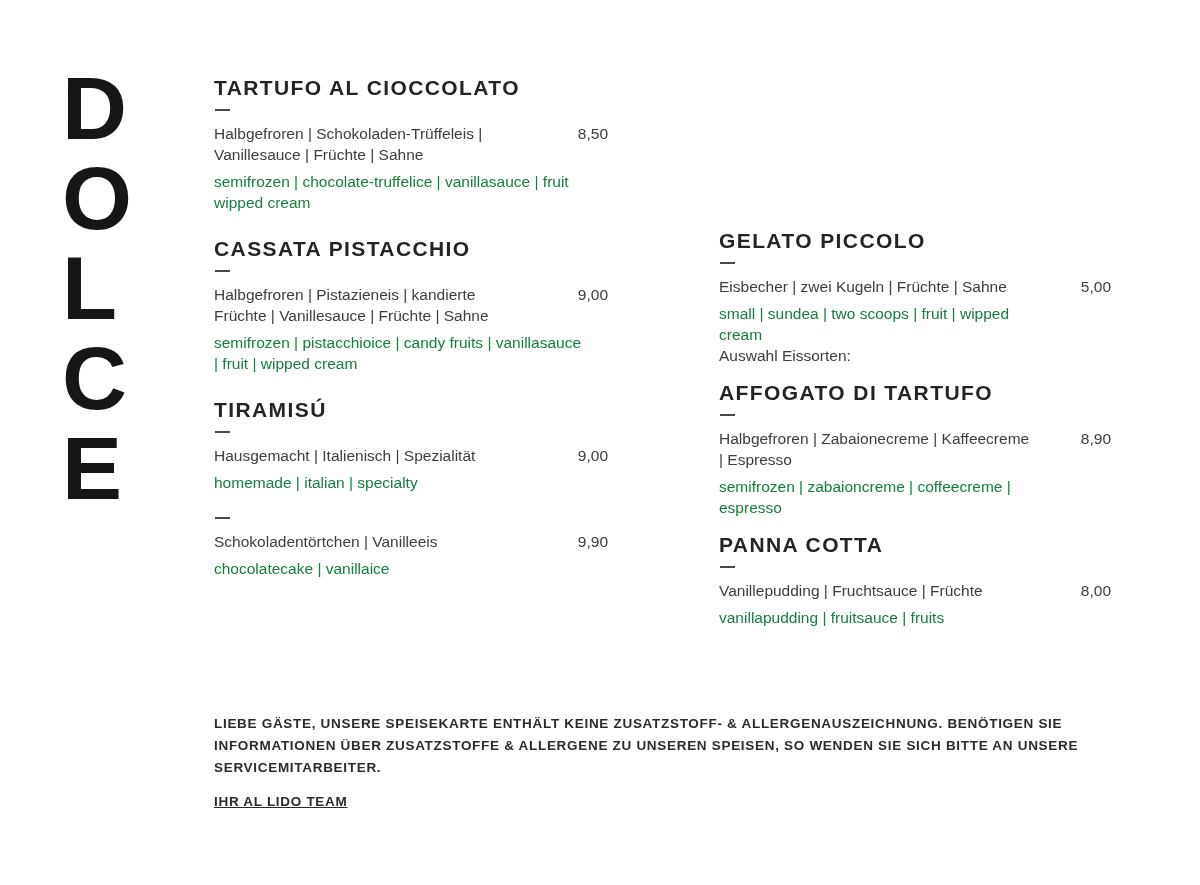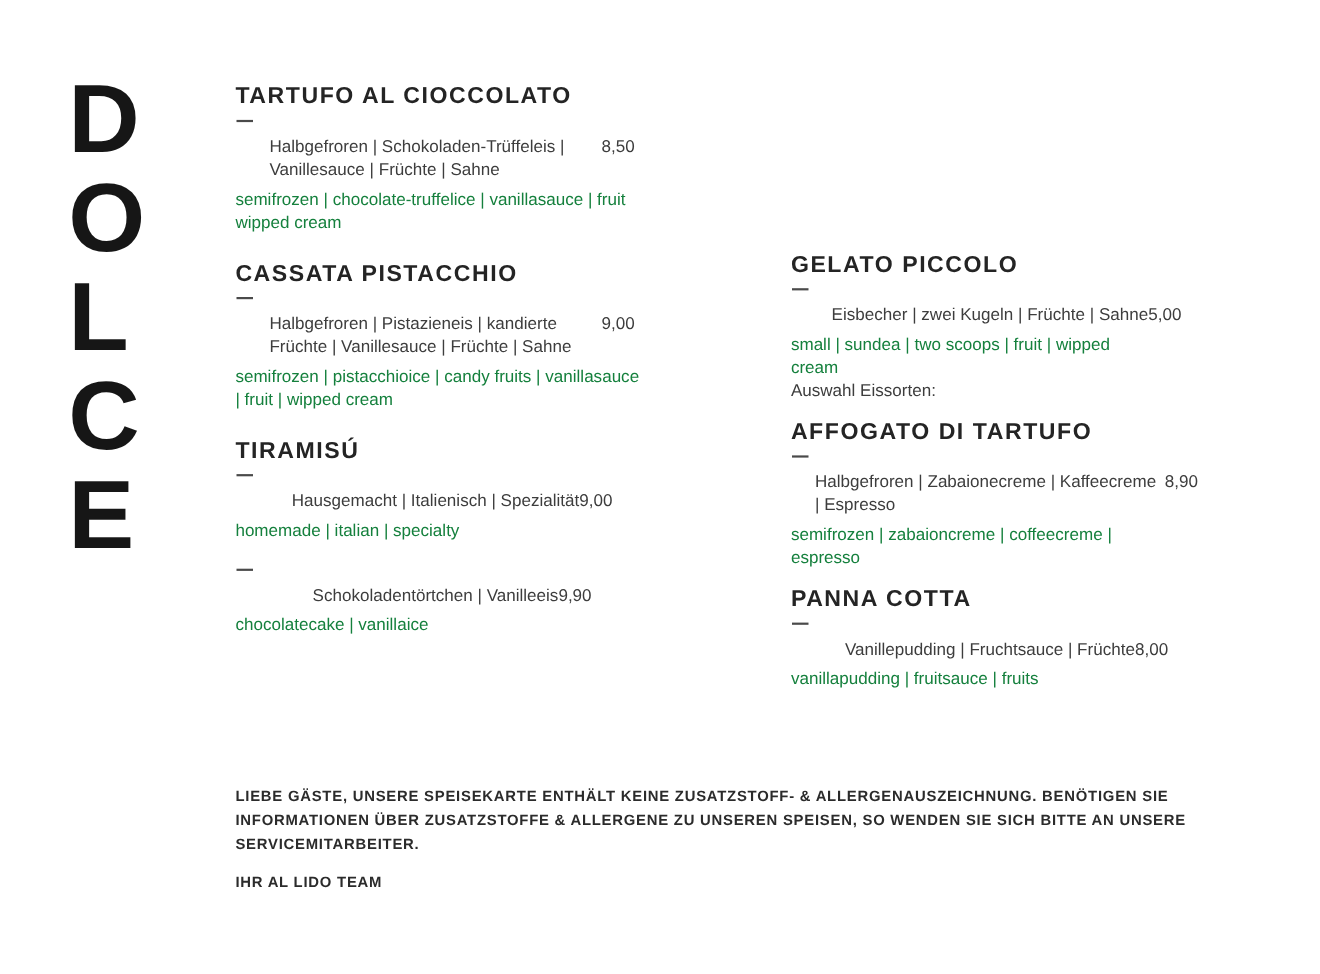--- a/index.html
+++ b/index.html
@@ -53,21 +53,21 @@
     color: #242424;
   }
   .item-divider {
     width: 15px;
     height: 2px;
     background: #4a4a4a;
     margin: 9px 0 0 1px;
   }
   .desc-row {
     display: flex;
-    justify-content: center;
+    justify-content: space-between;
     align-items: flex-start;
     margin-top: 12px;
   }
   .desc-de {
     font-size: 15.5px;
     line-height: 21px;
     color: #3d3d3d;
   }
   .col-left  .desc-de { max-width: 302px; }
   .col-right .desc-de { max-width: 318px; }
@@ -110,20 +110,21 @@
     text-transform: uppercase;
   }
   .footer .signature {
     margin-top: 12px;
     font-size: 13.5px;
     font-weight: 700;
     letter-spacing: 0.7px;
     line-height: 22px;
     color: #2b2b2b;
     text-transform: uppercase;
+    text-decoration: underline;
   }
 </style>
 </head>
 <body>
 
 <div class="page">
 
   <div class="vertical-title" id="vertical-title">
       <span class="letter">D</span>
       <span class="letter">O</span>

